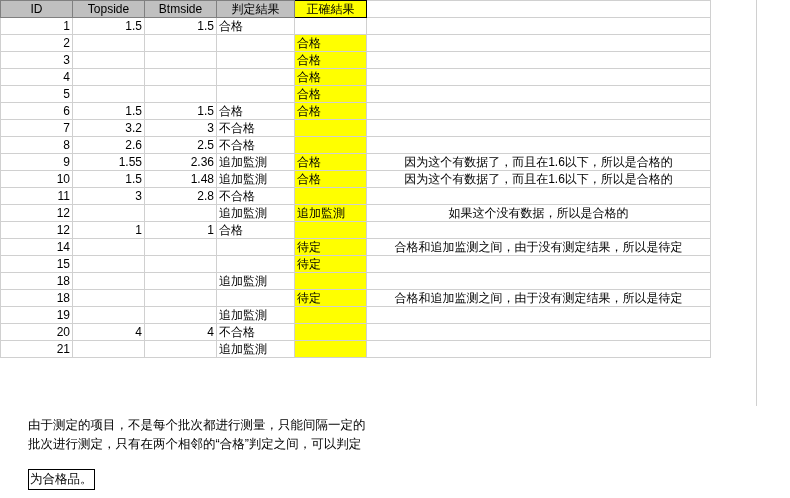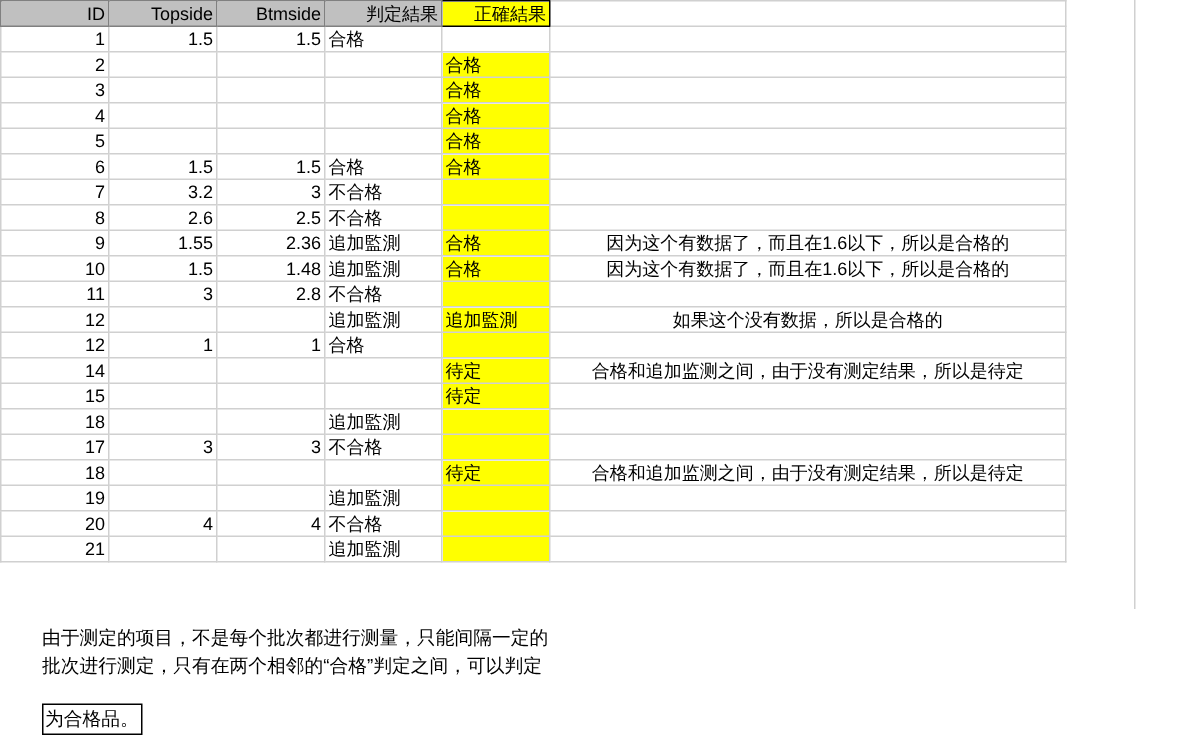--- a/index.html
+++ b/index.html
@@ -40,21 +40,21 @@
   col.c-id       { width: 72px; }
   col.c-top      { width: 72px; }
   col.c-btm      { width: 72px; }
   col.c-judge    { width: 78px; }
   col.c-correct  { width: 72px; }
   col.c-note     { width: 344px; }
   col.c-tail     { width: 76px; }
 
   .hdr {
     background: #c0c0c0;
-    text-align: right;
+    text-align: center;
     border: 1px solid #808080 !important;
     font-size: 12px;
     margin-top: 23px;
   }
   .hdr.correct-hdr {
     background: #ffff00;
     border: 1px solid #000000 !important;
   }
   .num { text-align: right; padding-right: 3px; }
   .txt { text-align: left; padding-left: 3px; }
@@ -232,28 +232,20 @@
       </tr>
       <tr>
         <td class="num">18</td>
         <td class="num"></td>
         <td class="num"></td>
         <td class="txt">追加監測</td>
         <td class="txt yellow"></td>
         <td class="txt note"></td>
       </tr>
       <tr>
-        <td class="num">17</td>
-        <td class="num">3</td>
-        <td class="num">3</td>
-        <td class="txt">不合格</td>
-        <td class="txt yellow"></td>
-        <td class="txt note"></td>
-      </tr>
-      <tr>
         <td class="num">18</td>
         <td class="num"></td>
         <td class="num"></td>
         <td class="txt"></td>
         <td class="txt yellow">待定</td>
         <td class="txt note">合格和追加监测之间，由于没有测定结果，所以是待定</td>
       </tr>
       <tr>
         <td class="num">19</td>
         <td class="num"></td>

